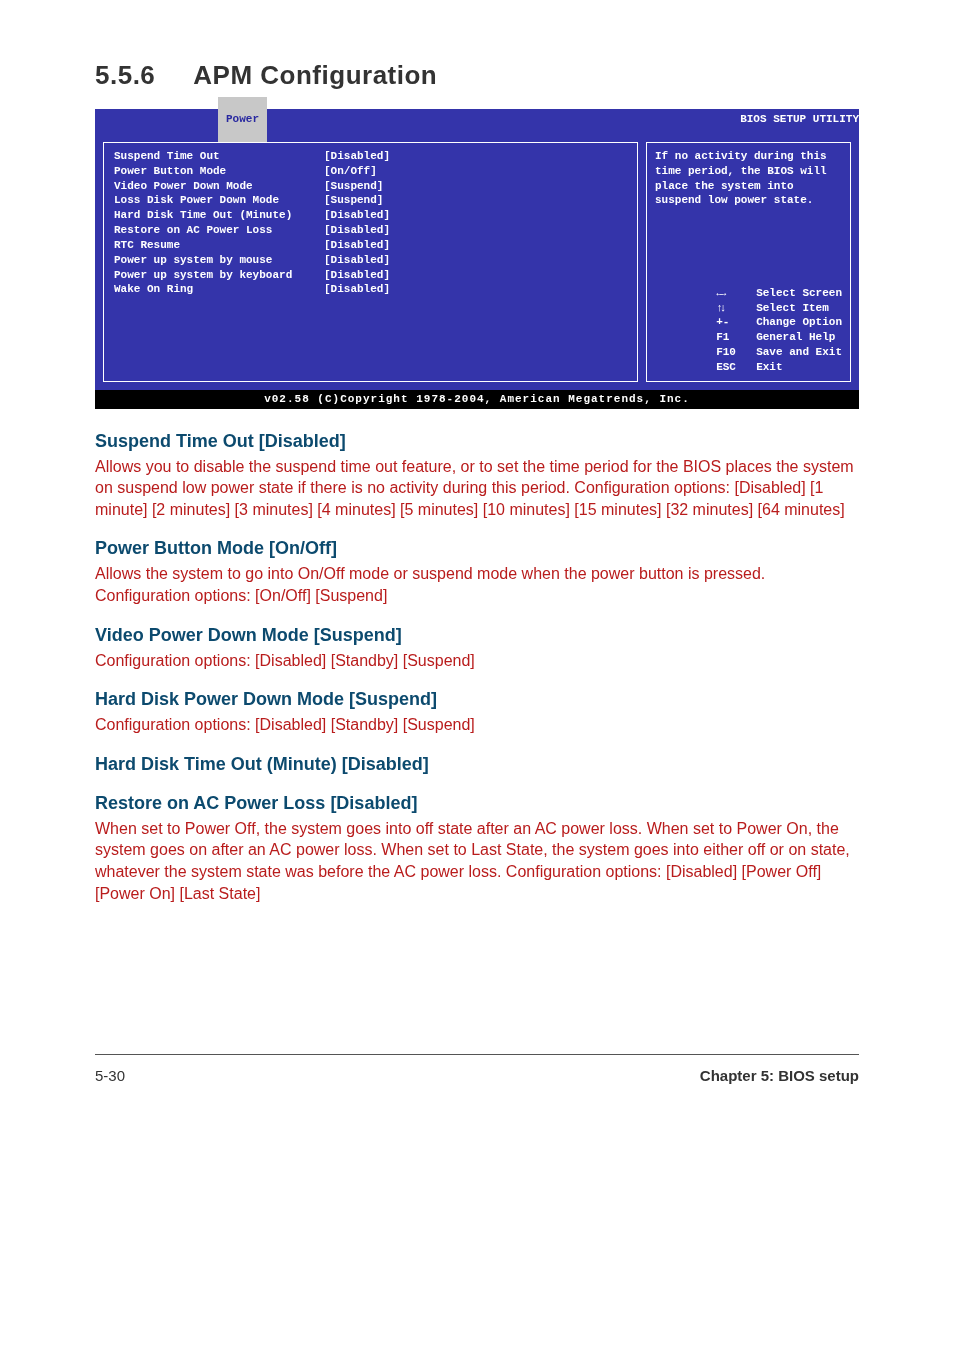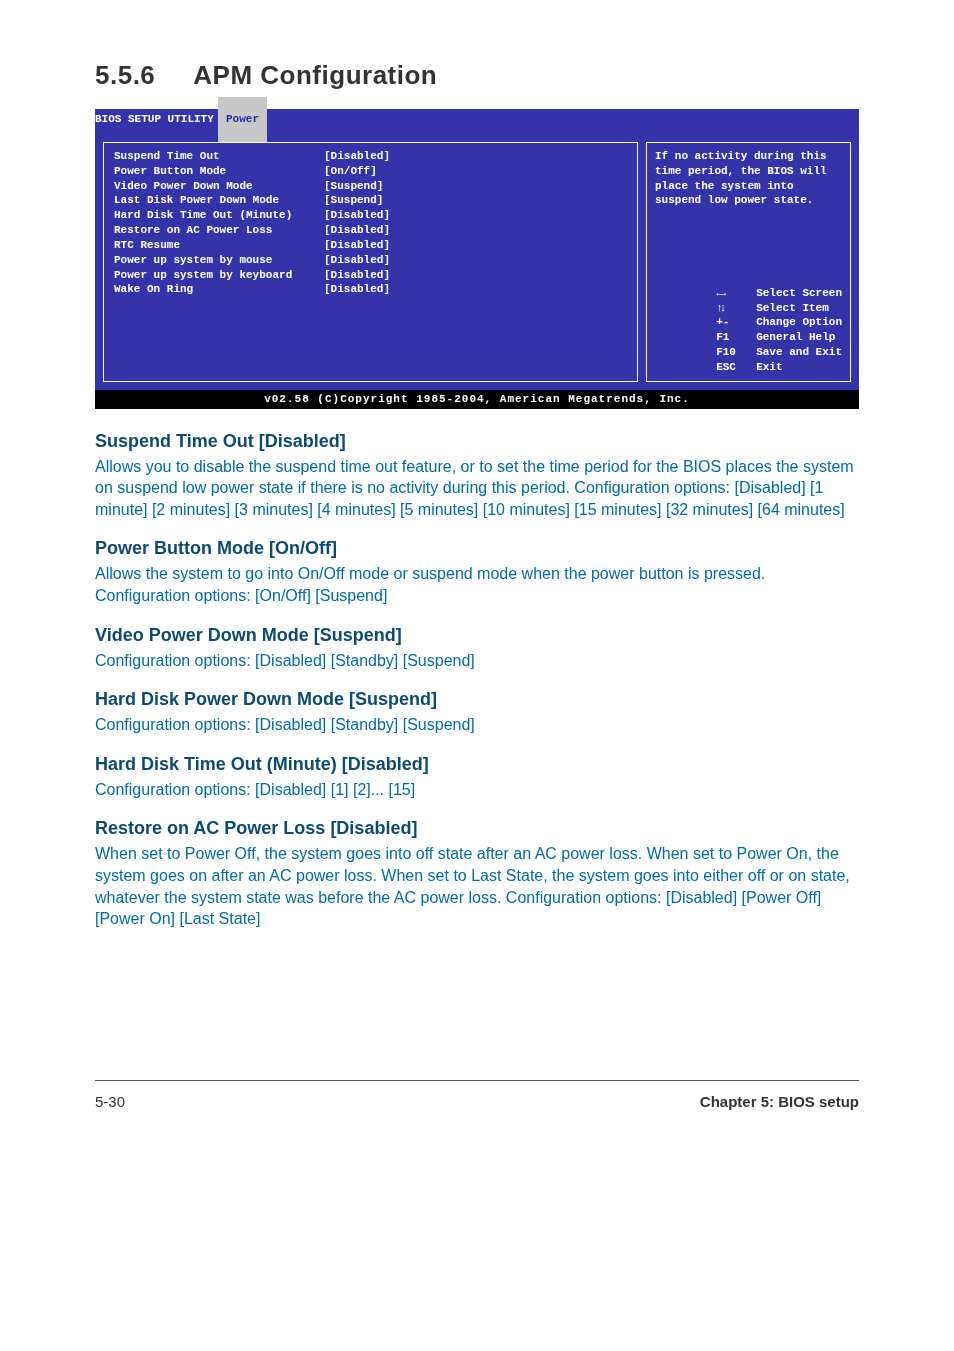--- a/index.html
+++ b/index.html
@@ -23,21 +23,21 @@
     width: 100%;
     background: #3434aa;
     font-family: "Courier New", monospace;
     font-size: 11px;
     font-weight: bold;
     color: #fff;
     line-height: 1.35;
   }
   .bios-top {
     color: #fff;
-    text-align: left;
+    text-align: right;
     padding: 3px 0 0 0;
   }
   .bios-tabrow {
     display: flex;
     padding: 1px 8px 0 8px;
     height: 15px;
     align-items: flex-end;
   }
   .bios-tab-spacer { flex: 0 0 115px; }
   .bios-tab {
@@ -83,21 +83,21 @@
   .content { margin-top: 22px; }
   .subhead {
     font-size: 18px;
     font-weight: bold;
     color: #0c4a6e;
     margin-top: 18px;
     margin-bottom: 4px;
   }
   .bodytext {
     font-size: 16px;
-    color: #0369a1;
+    color: #b91c1c;
     line-height: 1.35;
   }
   .footer-rule {
     border: none;
     border-top: 1px solid #555;
     margin-top: 150px;
     margin-bottom: 8px;
   }
   .footer {
     display: flex;
@@ -131,21 +131,21 @@
         </div>
       <div class="bios-row">
           <div class="bios-label">Power Button Mode</div>
           <div class="bios-value">[On/Off]</div>
         </div>
       <div class="bios-row">
           <div class="bios-label">Video Power Down Mode</div>
           <div class="bios-value">[Suspend]</div>
         </div>
       <div class="bios-row">
-          <div class="bios-label">Last Disk Power Down Mode</div>
+          <div class="bios-label">Loss Disk Power Down Mode</div>
           <div class="bios-value">[Suspend]</div>
         </div>
       <div class="bios-row">
           <div class="bios-label">Hard Disk Time Out (Minute)</div>
           <div class="bios-value">[Disabled]</div>
         </div>
       <div class="bios-row">
           <div class="bios-label">Restore on AC Power Loss</div>
           <div class="bios-value">[Disabled]</div>
         </div>
@@ -189,38 +189,37 @@
             <div class="bios-keysym">F10</div>
             <div>Save and Exit</div>
           </div>
         <div class="bios-keyrow">
             <div class="bios-keysym">ESC</div>
             <div>Exit</div>
           </div>
       </div>
     </div>
   </div>
-  <div class="bios-foot">v02.58 (C)Copyright 1985-2004, American Megatrends, Inc.</div>
+  <div class="bios-foot">v02.58 (C)Copyright 1978-2004, American Megatrends, Inc.</div>
 </div>
 
 <div class="content">
   <div class="subhead">Suspend Time Out [Disabled]</div>
   <div class="bodytext">Allows you to disable the suspend time out feature, or to set the time period for the BIOS places the system on suspend low power state if there is no activity during this period. Configuration options: [Disabled] [1 minute] [2 minutes] [3 minutes] [4 minutes] [5 minutes] [10 minutes] [15 minutes] [32 minutes] [64 minutes]</div>
 
   <div class="subhead">Power Button Mode [On/Off]</div>
   <div class="bodytext">Allows the system to go into On/Off mode or suspend mode when the power button is pressed. Configuration options: [On/Off] [Suspend]</div>
 
   <div class="subhead">Video Power Down Mode [Suspend]</div>
   <div class="bodytext">Configuration options: [Disabled] [Standby] [Suspend]</div>
 
   <div class="subhead">Hard Disk Power Down Mode [Suspend]</div>
   <div class="bodytext">Configuration options: [Disabled] [Standby] [Suspend]</div>
 
   <div class="subhead">Hard Disk Time Out (Minute) [Disabled]</div>
-  <div class="bodytext">Configuration options: [Disabled] [1] [2]... [15]</div>
 
   <div class="subhead">Restore on AC Power Loss [Disabled]</div>
   <div class="bodytext">When set to Power Off, the system goes into off state after an AC power loss. When set to Power On, the system goes on after an AC power loss. When set to Last State, the system goes into either off or on state, whatever the system state was before the AC power loss. Configuration options: [Disabled] [Power Off] [Power On] [Last State]</div>
 </div>
 
 <hr class="footer-rule">
 <div class="footer">
   <div>5-30</div>
   <div class="footer-right">Chapter 5: BIOS setup</div>
 </div>

